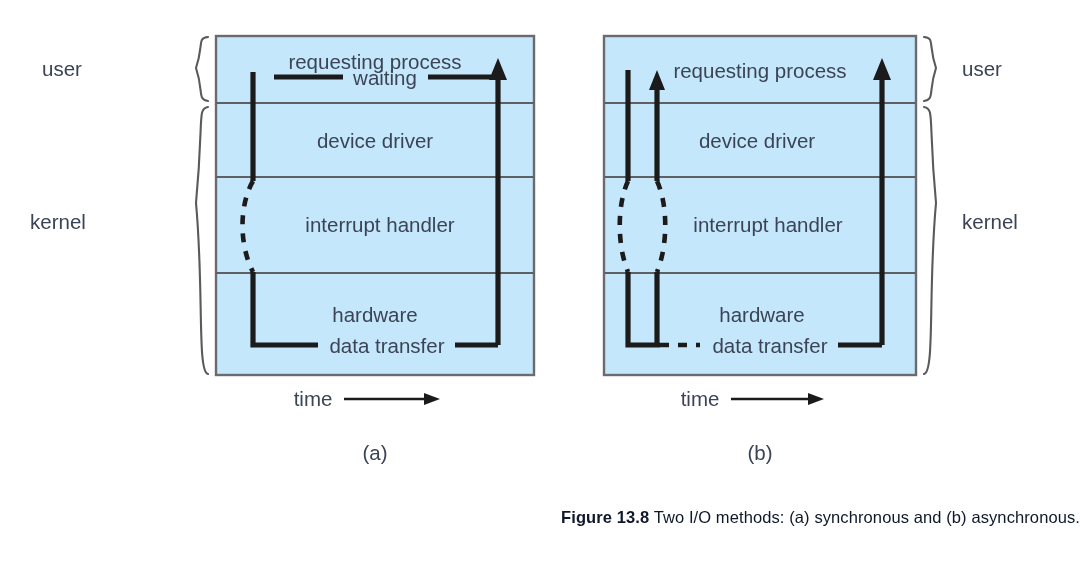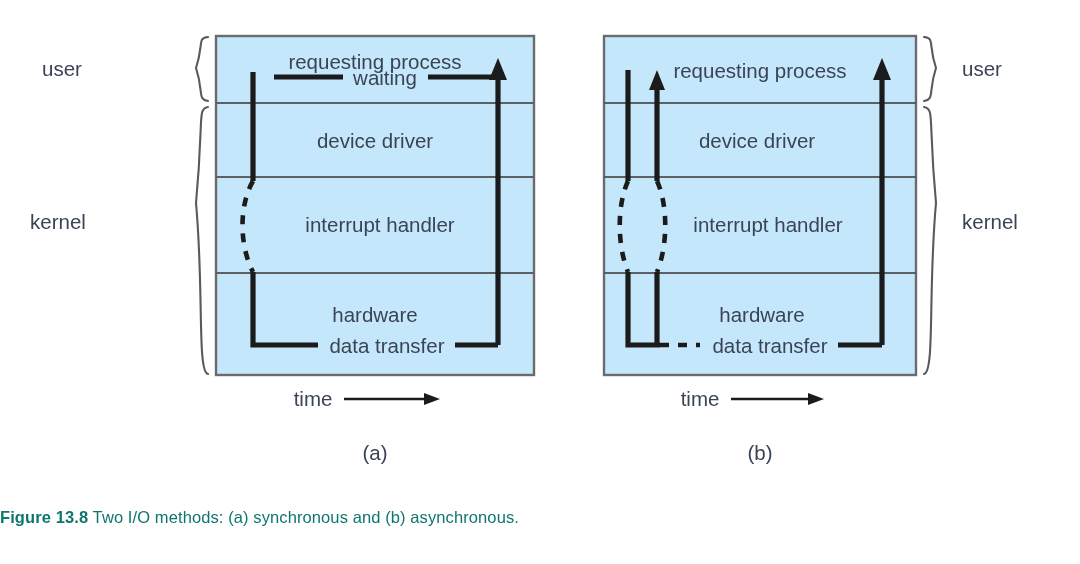--- a/index.html
+++ b/index.html
@@ -77,24 +77,24 @@
     font-family: "Liberation Sans", sans-serif;
     font-size: 20.5px;
     fill: #3b4455;
     text-anchor: middle;
   }
   #caption {
     position: absolute;
     left: 0;
     top: 508px;
     width: 1080px;
-    text-align: left;
+    text-align: right;
     font-family: "Liberation Sans", sans-serif;
     font-size: 16.5px;
-    color: #0f766e;
+    color: #0f172a;
     letter-spacing: 0.1px;
   }
   #caption .cap-bold {
     font-weight: bold;
   }
   #caption .cap-text {
     font-weight: normal;
   }
 </style>
 </head>

